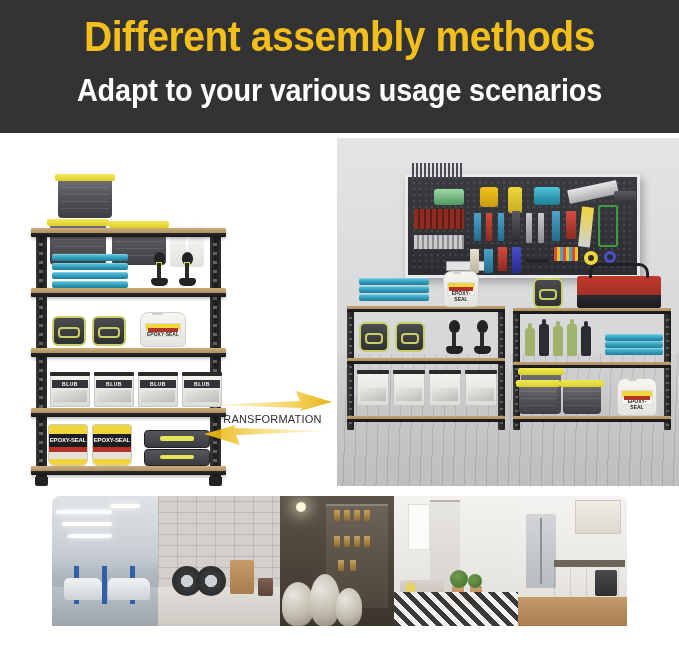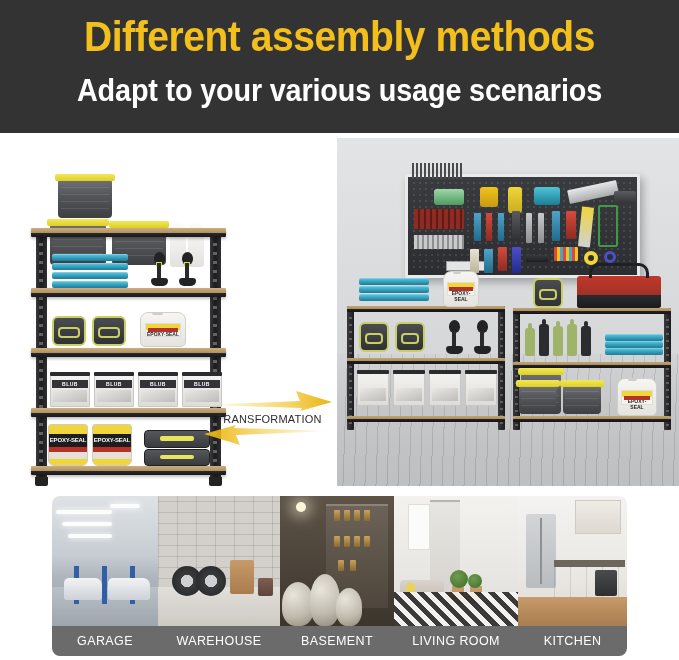--- a/index.html
+++ b/index.html
@@ -613,20 +613,13 @@
     <div class="scene kitchen">
       <div class="upper"></div>
       <div class="fridge"></div>
       <div class="counter"></div>
       <div class="cab"></div>
       <div class="oven"></div>
       <div class="island"></div>
     </div>
   </div>
 
-  <div class="labelbar">
-    <span class="lb1">GARAGE</span>
-    <span class="lb2">WAREHOUSE</span>
-    <span class="lb3">BASEMENT</span>
-    <span class="lb4">LIVING ROOM</span>
-    <span class="lb5">KITCHEN</span>
-  </div>
 </div>
 
 </body></html>

